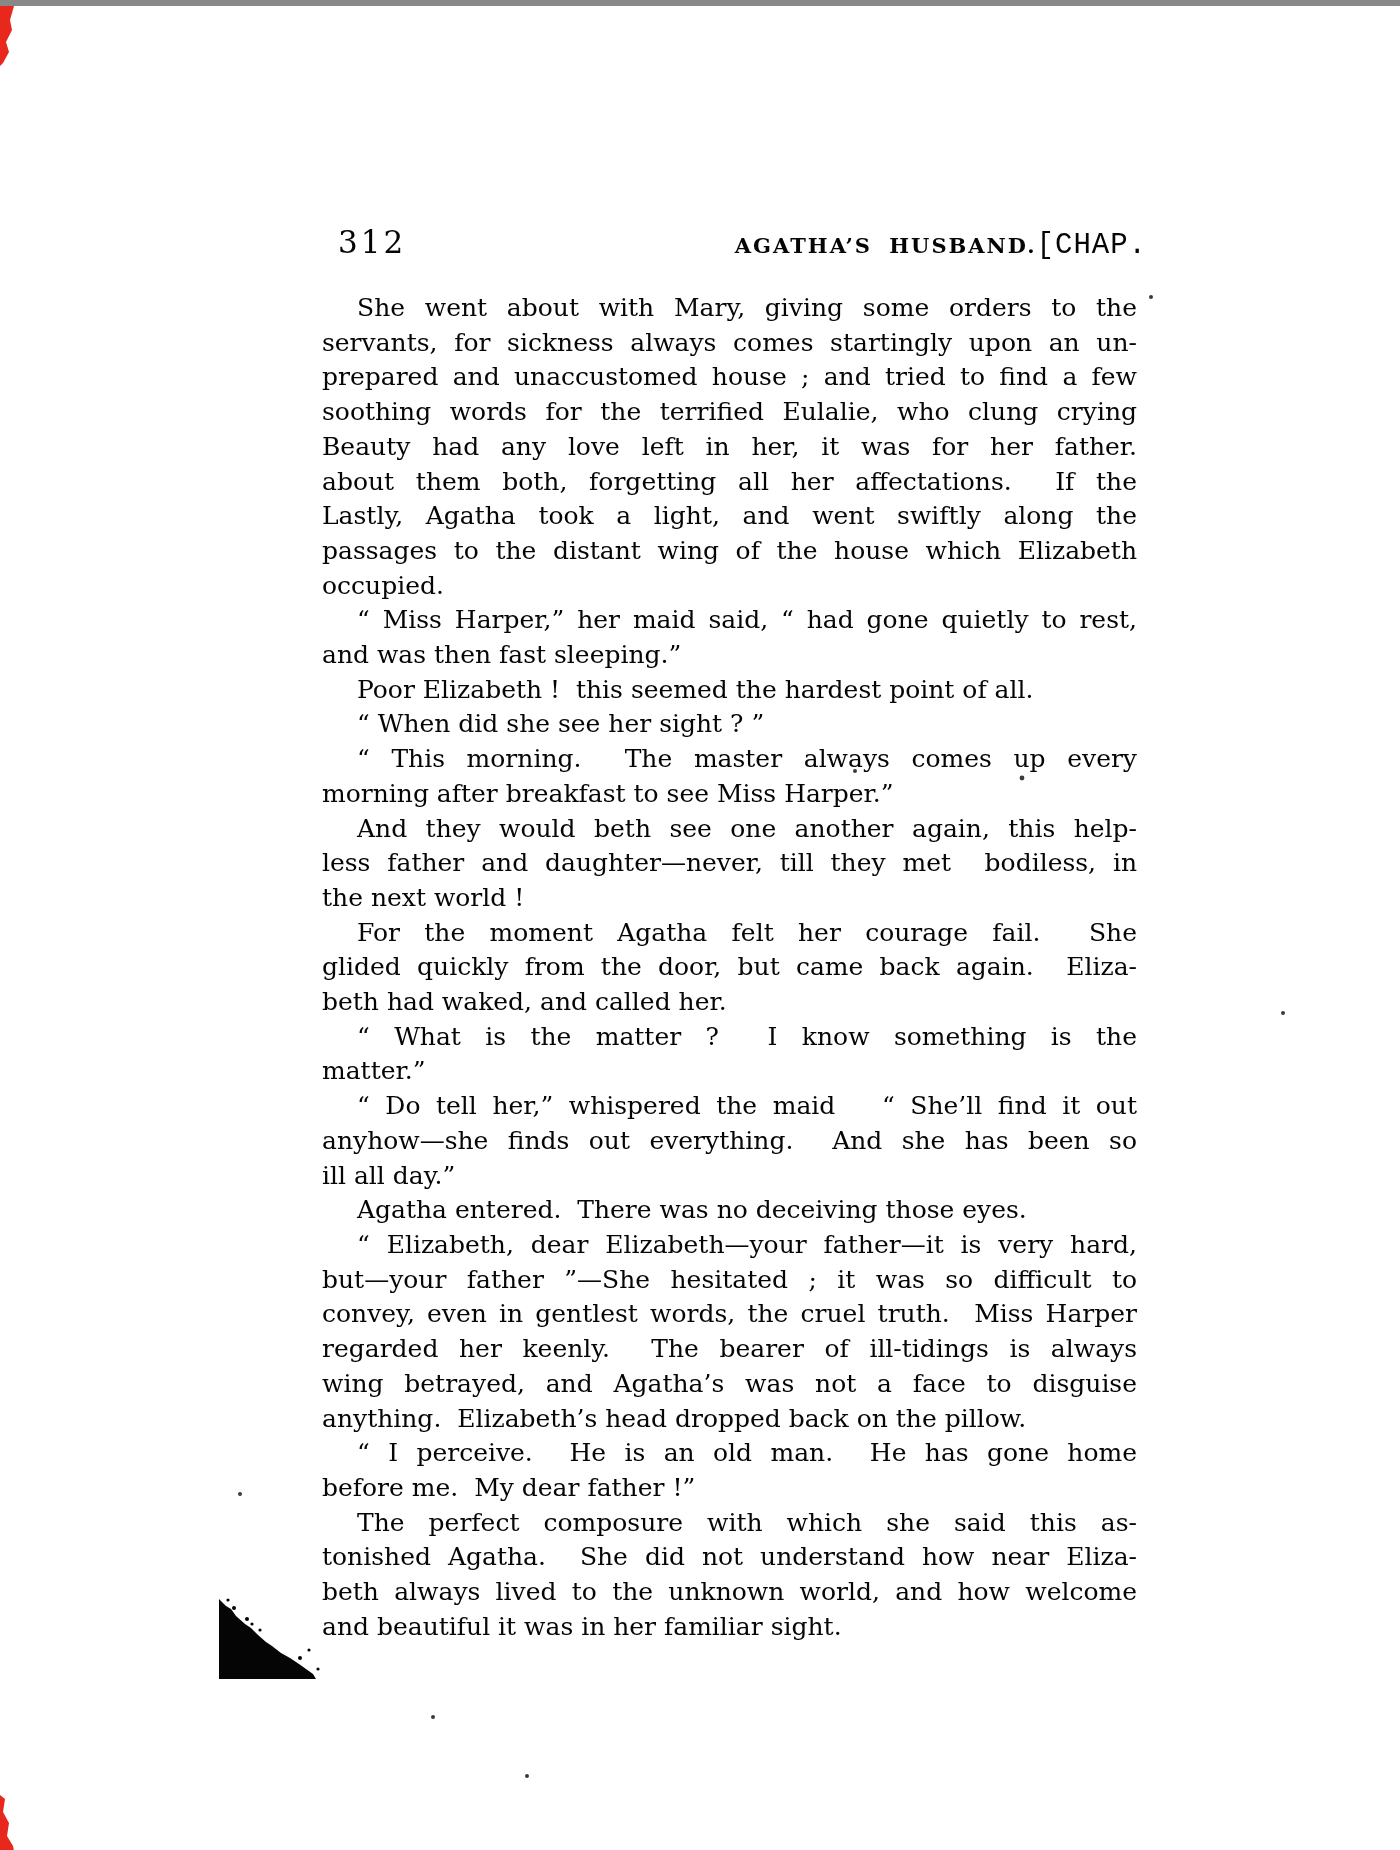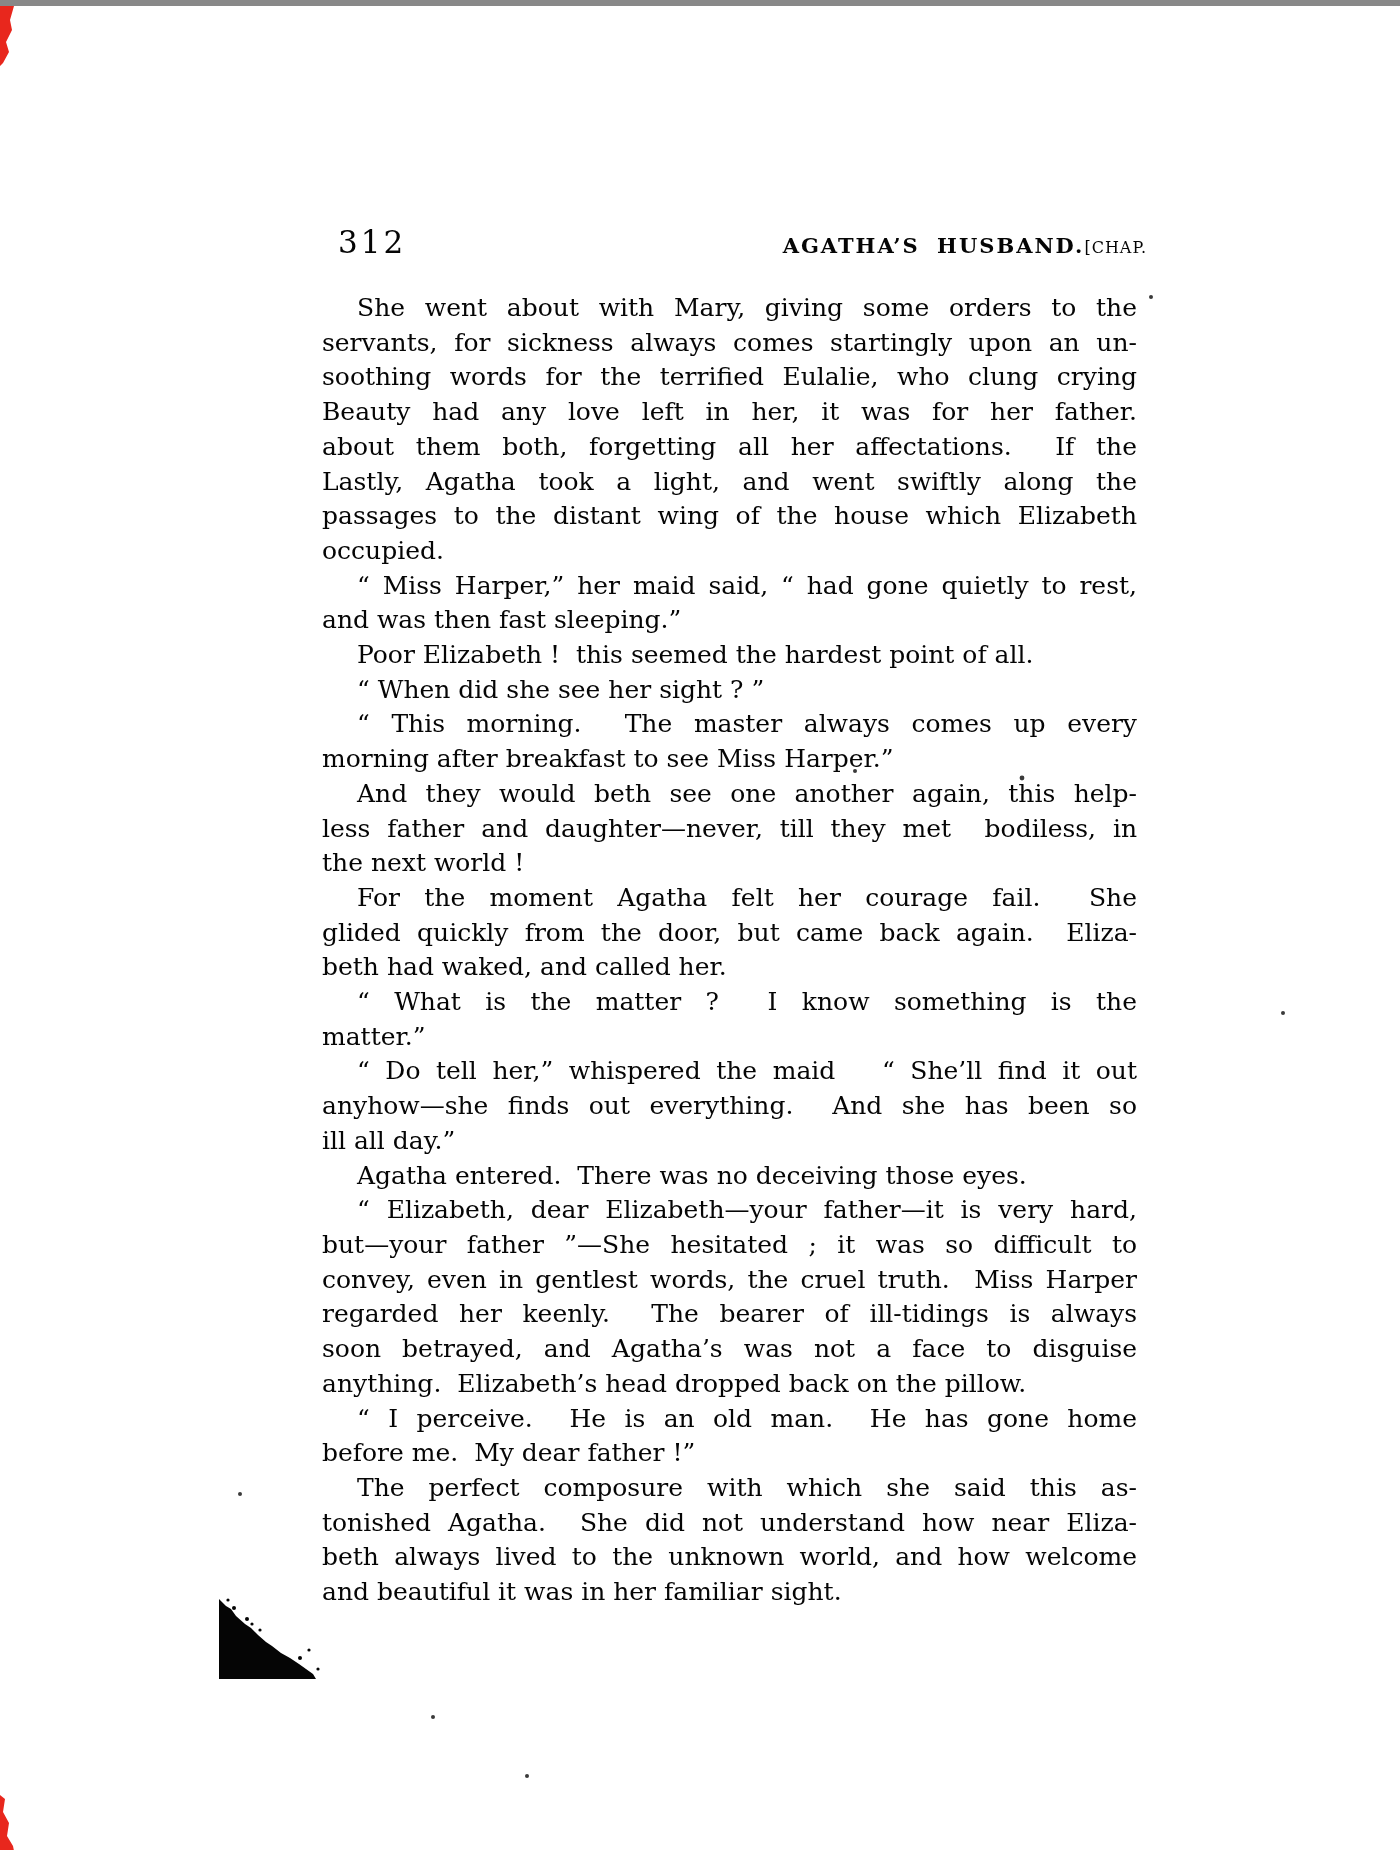--- a/index.html
+++ b/index.html
@@ -35,23 +35,24 @@
   .pagehead .rtitle {
     flex: 1 1 auto;
     text-align: right;
     font-size: 21px;
     font-weight: bold;
     letter-spacing: 2px;
     word-spacing: 8px;
   }
   .pagehead .chap {
     flex: none;
-    font-size: 16px;
+    font-size: 29px;
     letter-spacing: 1px;
     padding-right: 6px;
+    font-family: Liberation Mono, monospace;
   }
   .textblock {
     position: absolute;
     left: 322px;
     top: 285px;
     width: 815px;
     font-size: 25px;
     line-height: 34.7px;
   }
   .line { text-align: left; }
@@ -65,20 +66,21 @@
 
   <header class="pagehead">
     <span class="pnum">312</span>
     <span class="rtitle">AGATHA’S HUSBAND.</span>
     <span class="chap">[CHAP.</span>
   </header>
 
   <main class="textblock" id="textblock">
       <div class="line j ind">She went about with Mary, giving some orders to the</div>
       <div class="line j">servants, for sickness always comes startingly upon an un-</div>
+      <div class="line j">prepared and unaccustomed house ; and tried to find a few</div>
       <div class="line j">soothing words for the terrified Eulalie, who clung crying</div>
       <div class="line j">Beauty had any love left in her, it was for her father.</div>
       <div class="line j">about them both, forgetting all her affectations.&nbsp; If the</div>
       <div class="line j">Lastly, Agatha took a light, and went swiftly along the</div>
       <div class="line j">passages to the distant wing of the house which Elizabeth</div>
       <div class="line">occupied.</div>
       <div class="line j ind">“ Miss Harper,” her maid said, “ had gone quietly to rest,</div>
       <div class="line">and was then fast sleeping.”</div>
       <div class="line ind">Poor Elizabeth !&nbsp; this seemed the hardest point of all.</div>
       <div class="line ind">“ When did she see her sight ? ”</div>
@@ -93,21 +95,21 @@
       <div class="line j ind">“ What is the matter ?&nbsp; I know something is the</div>
       <div class="line">matter.”</div>
       <div class="line j ind">“ Do tell her,” whispered the maid&nbsp;&nbsp; “ She’ll find it out</div>
       <div class="line j">anyhow—she finds out everything.&nbsp; And she has been so</div>
       <div class="line">ill all day.”</div>
       <div class="line ind">Agatha entered.&nbsp; There was no deceiving those eyes.</div>
       <div class="line j ind">“ Elizabeth, dear Elizabeth—your father—it is very hard,</div>
       <div class="line j">but—your father ”—She hesitated ; it was so difficult to</div>
       <div class="line j">convey, even in gentlest words, the cruel truth.&nbsp; Miss Harper</div>
       <div class="line j">regarded her keenly.&nbsp; The bearer of ill-tidings is always</div>
-      <div class="line j">soon betrayed, and Agatha’s was not a face to disguise</div>
+      <div class="line j">wing betrayed, and Agatha’s was not a face to disguise</div>
       <div class="line">anything.&nbsp; Elizabeth’s head dropped back on the pillow.</div>
       <div class="line j ind">“ I perceive.&nbsp; He is an old man.&nbsp; He has gone home</div>
       <div class="line">before me.&nbsp; My dear father !”</div>
       <div class="line j ind">The perfect composure with which she said this as-</div>
       <div class="line j">tonished Agatha.&nbsp; She did not understand how near Eliza-</div>
       <div class="line j">beth always lived to the unknown world, and how welcome</div>
       <div class="line">and beautiful it was in her familiar sight.</div>
     </main>
 
   <svg class="artifact-overlay" viewBox="0 0 1400 1850" xmlns="http://www.w3.org/2000/svg">

